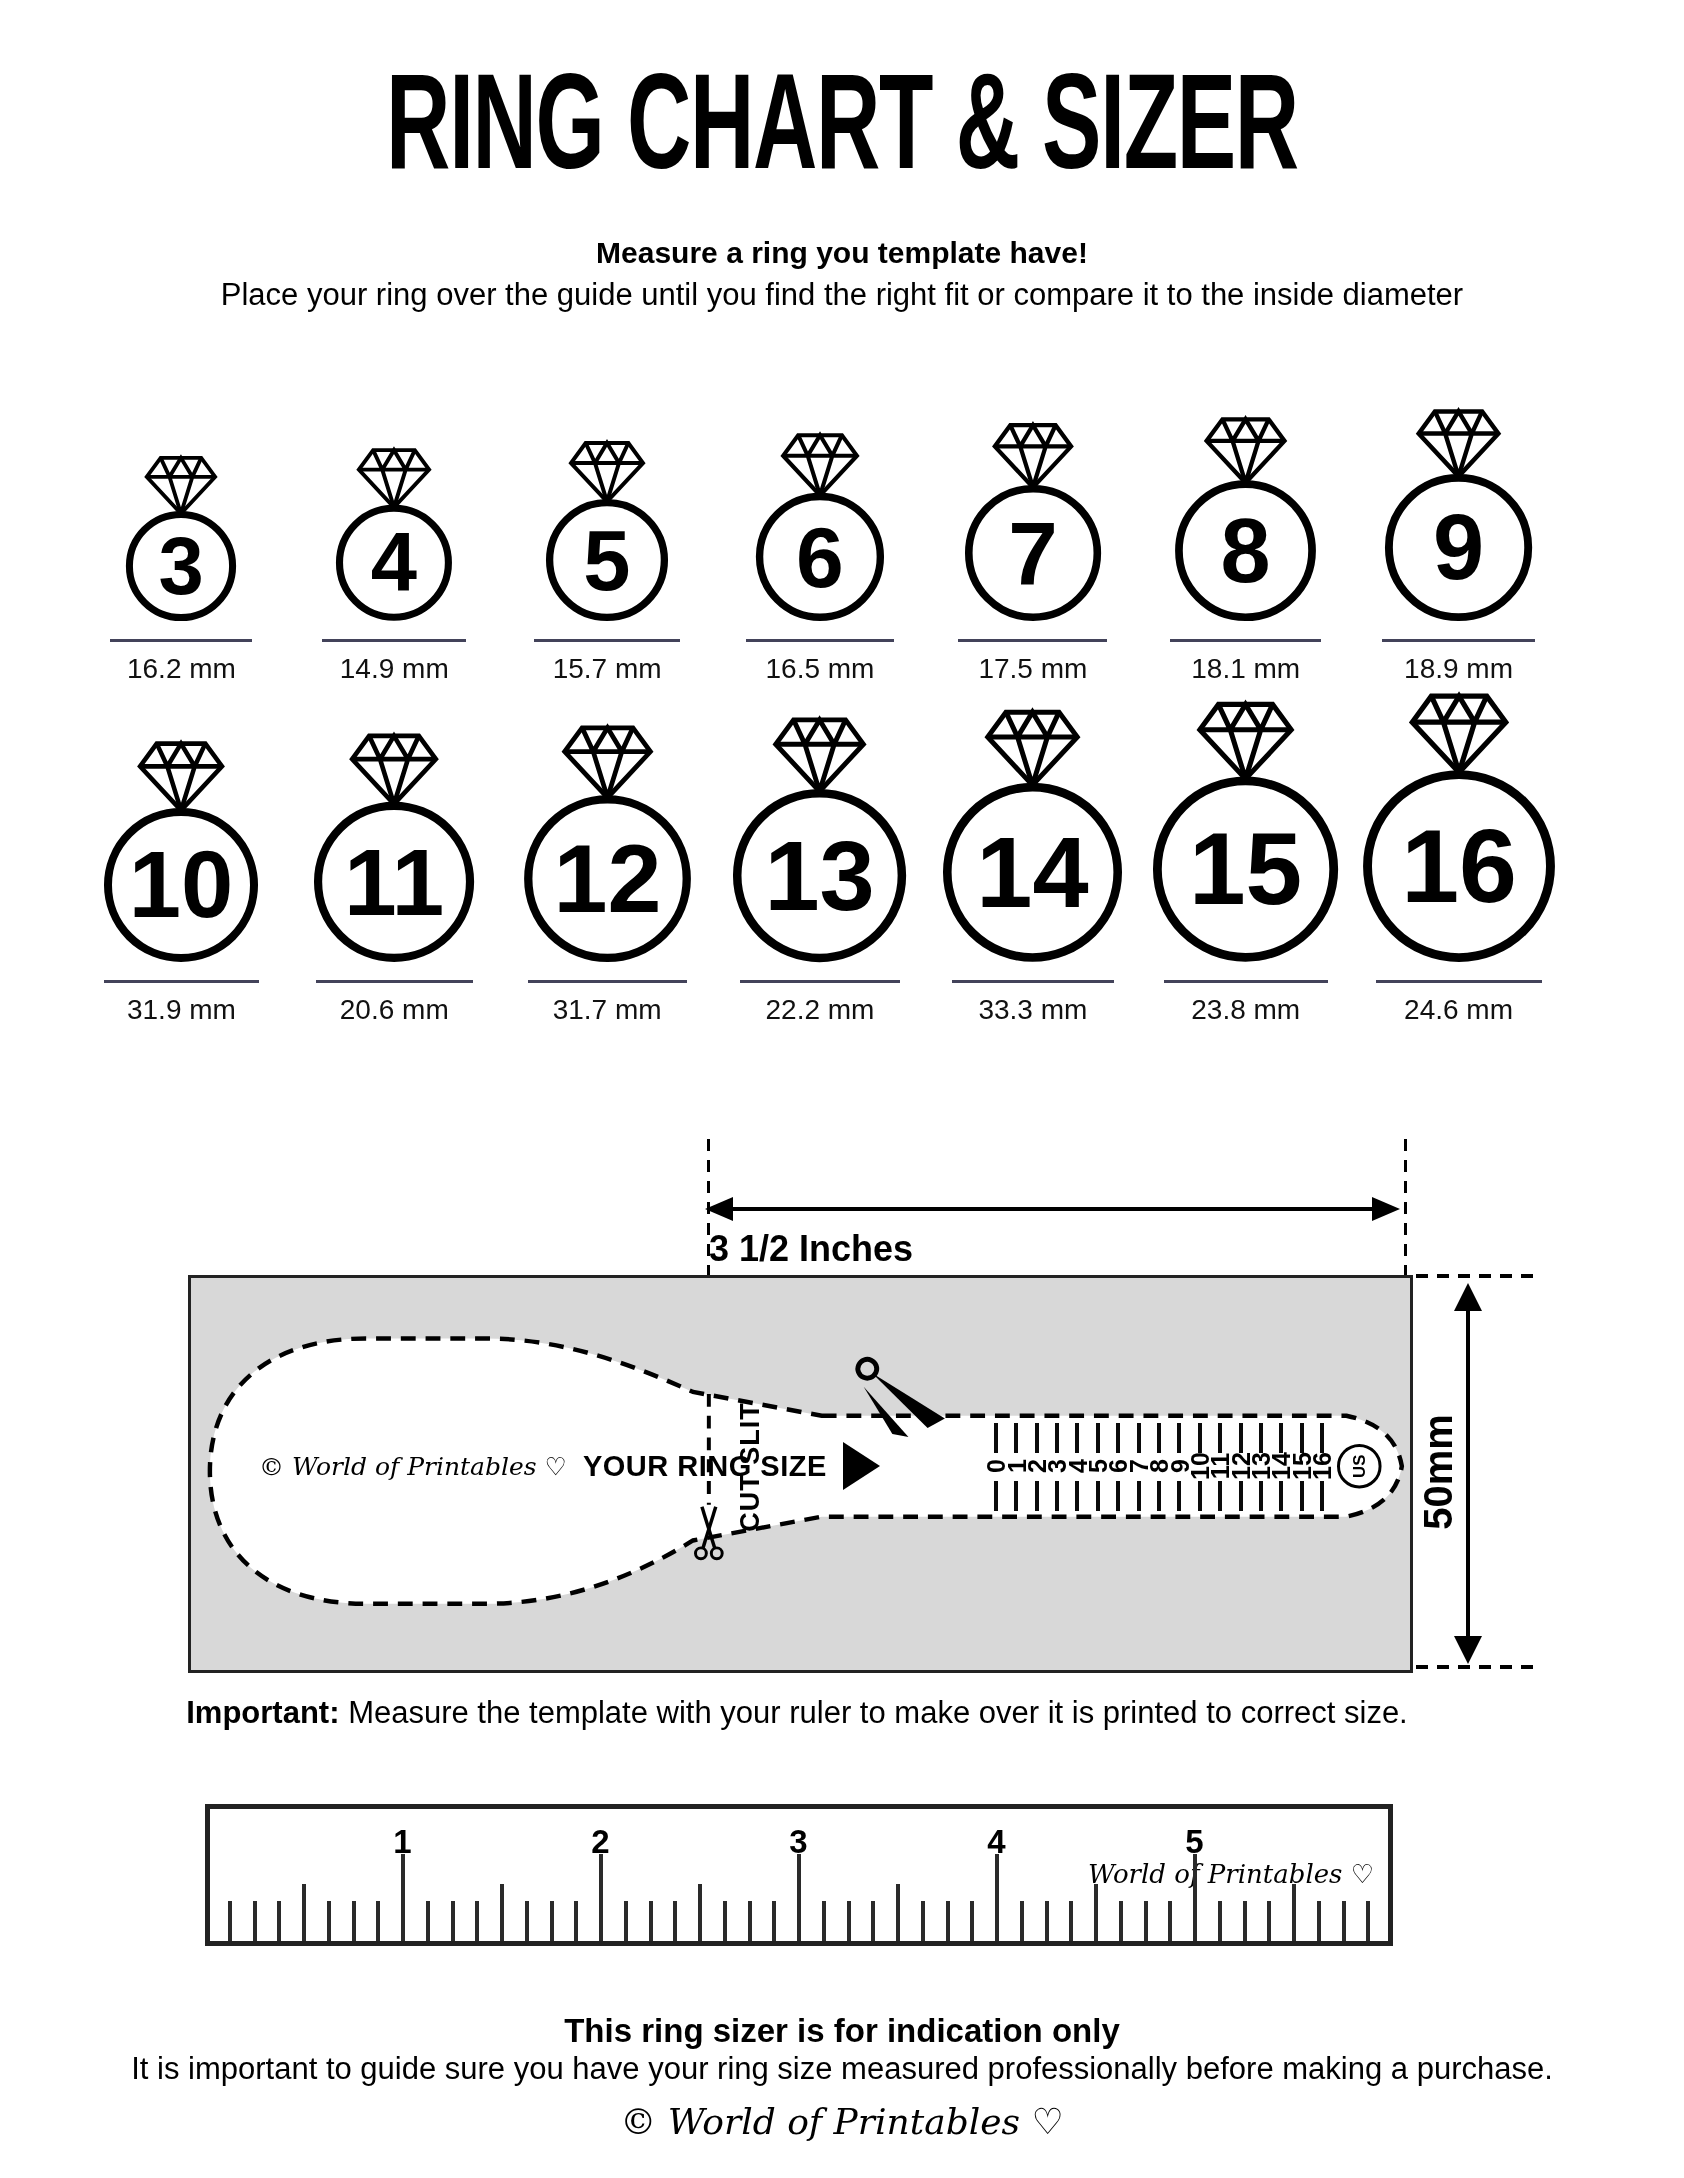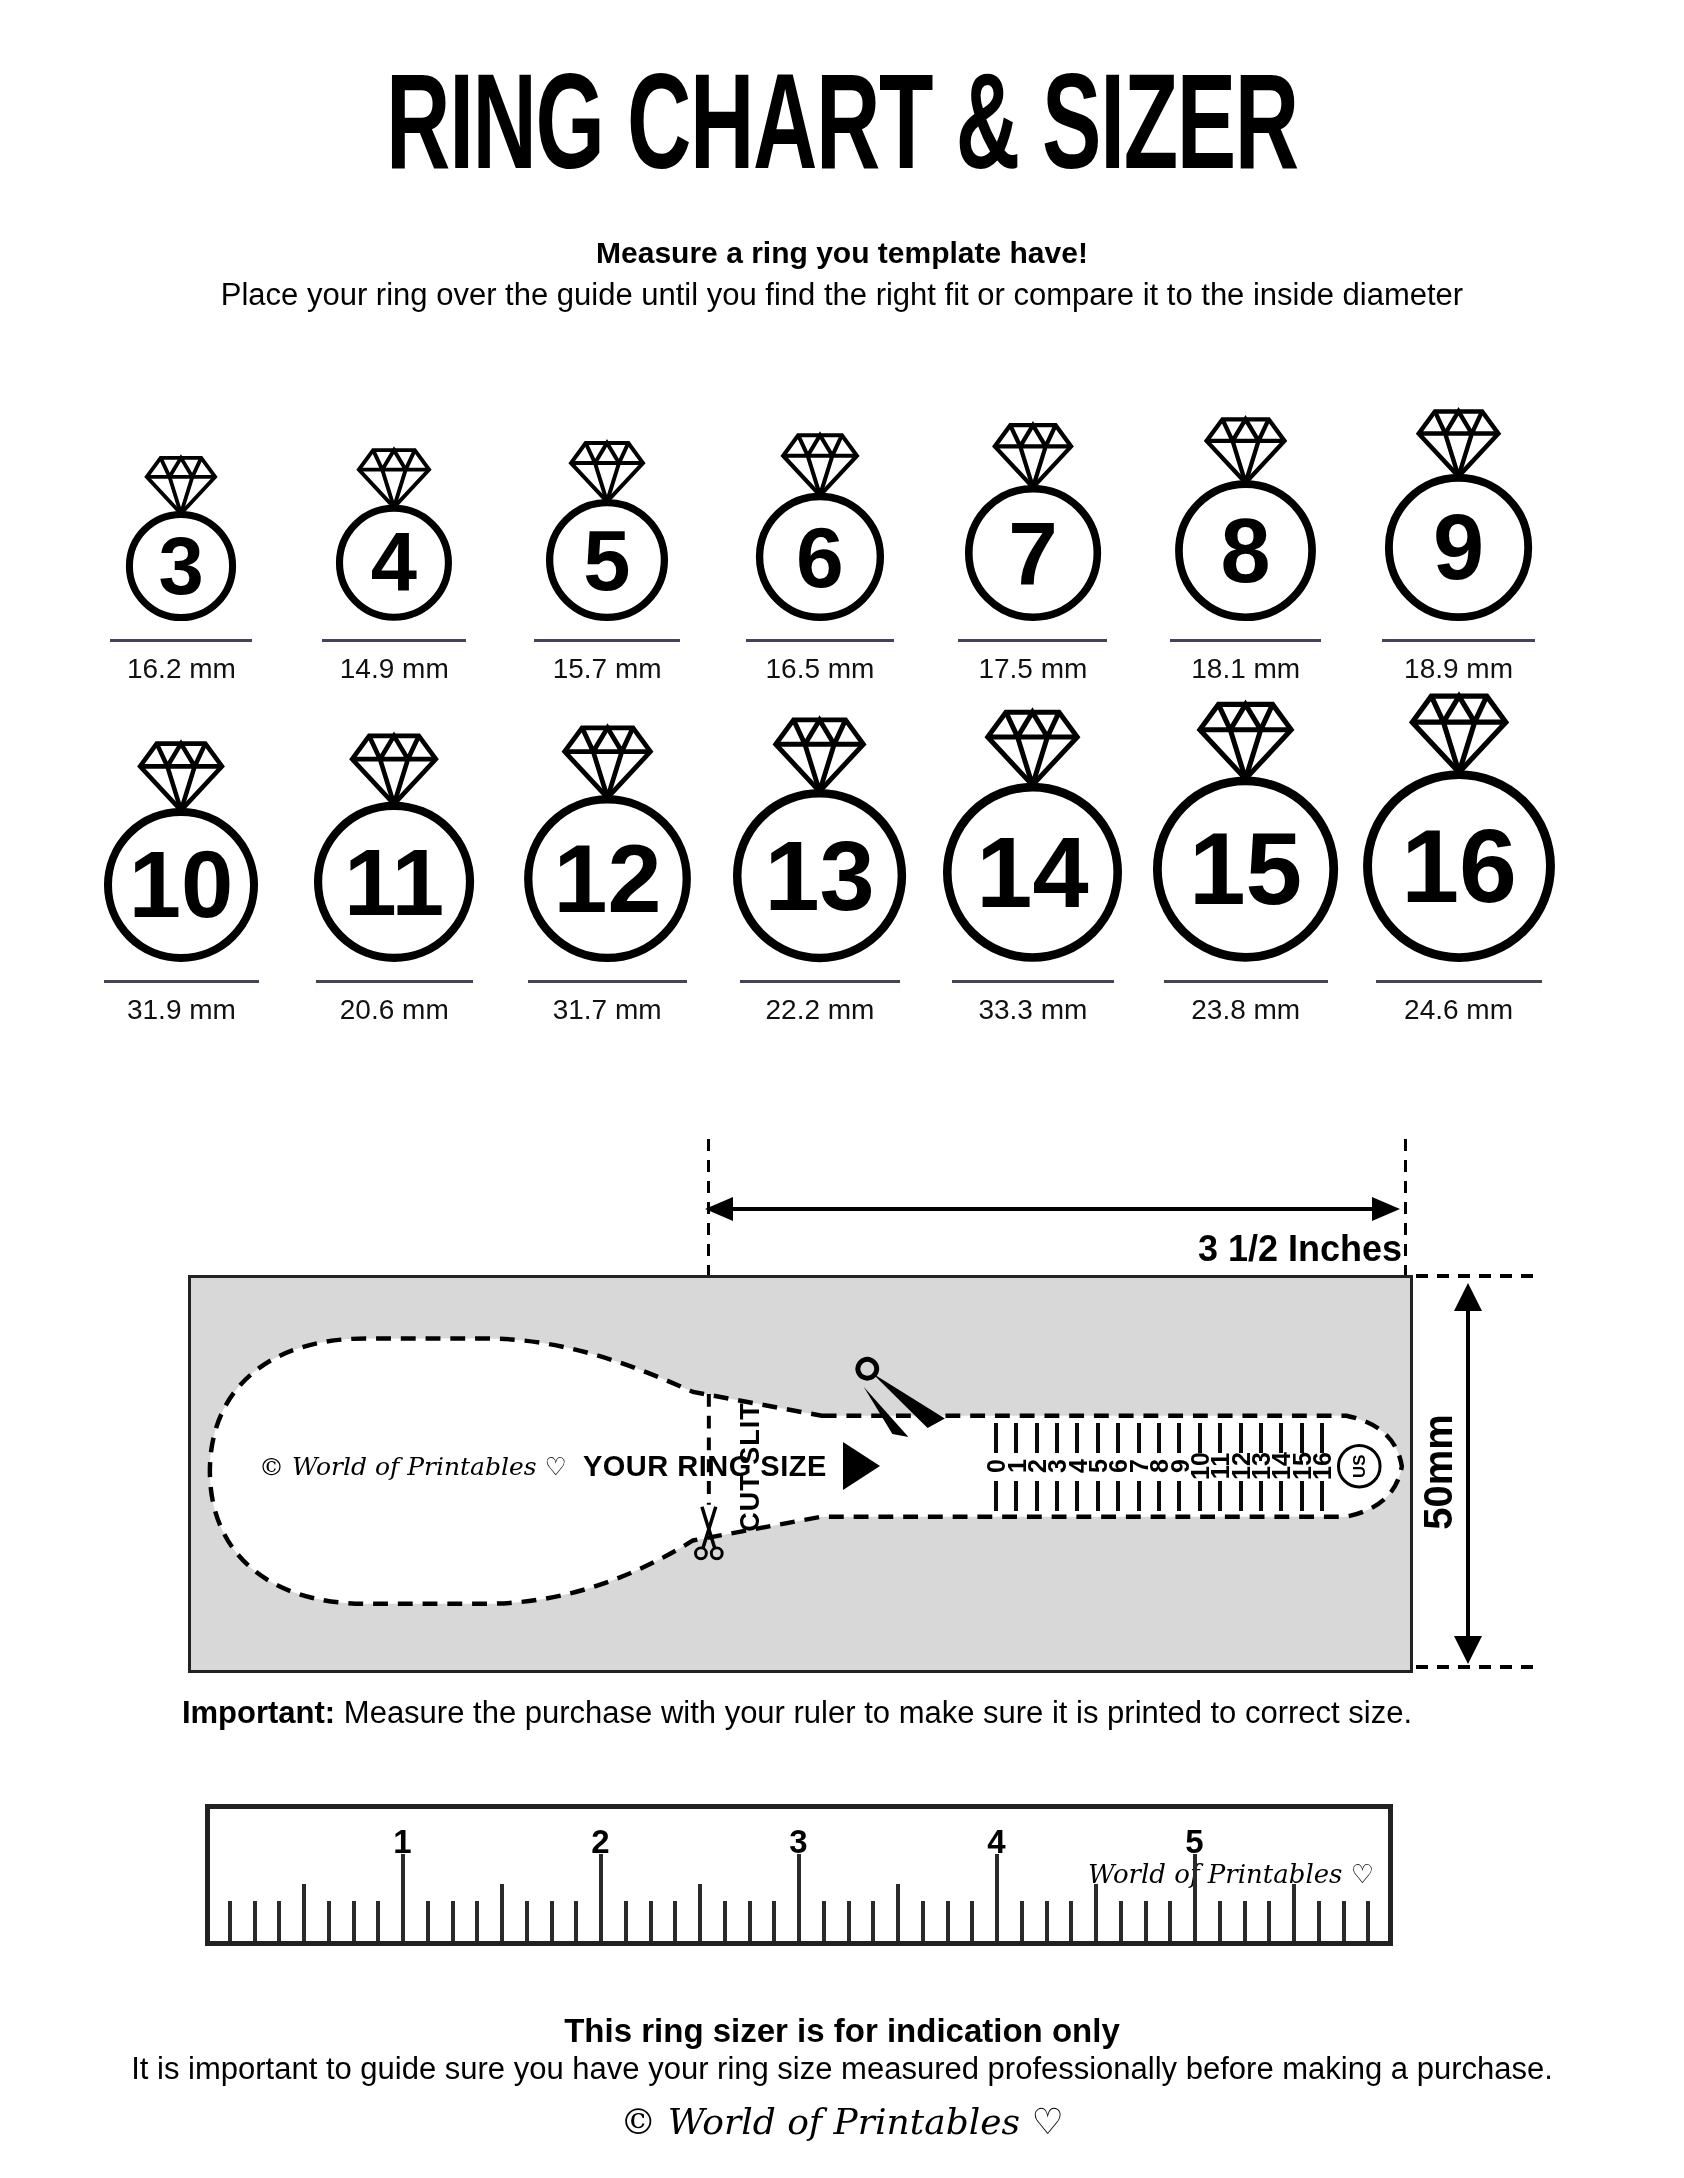--- a/index.html
+++ b/index.html
@@ -28,21 +28,21 @@
   .ring-mm{font-size:28px;margin-top:11px;color:#111;white-space:nowrap;}
   
   .v-guide{width:3px;top:1139px;height:137px;
     background:repeating-linear-gradient(to bottom,#000 0 12px,transparent 12px 21px);}
   .h-dash{height:4px;background:repeating-linear-gradient(to right,#000 0 12px,transparent 12px 21px);}
   .measure-line-h{left:725px;top:1207px;width:655px;height:4px;background:#000;}
   .arrow-left{left:705px;top:1197px;width:0;height:0;border-top:12px solid transparent;
     border-bottom:12px solid transparent;border-right:28px solid #000;}
   .arrow-right{left:1372px;top:1197px;width:0;height:0;border-top:12px solid transparent;
     border-bottom:12px solid transparent;border-left:28px solid #000;}
-  .inches-label{left:709px;width:693px;top:1228px;text-align:right;font-size:36px;font-weight:bold;}
+  .inches-label{left:709px;width:693px;top:1228px;text-align:left;font-size:36px;font-weight:bold;}
   .gray-box{left:188px;top:1275px;width:1225px;height:398px;background:#d8d8d8;border:3px solid #222;box-sizing:border-box;}
   #template-svg{left:0;top:0;pointer-events:none;}
   .script{font-family:"DejaVu Serif",serif;font-style:italic;}
   .paddle-label-row{left:259px;top:1443px;height:46px;display:flex;align-items:center;gap:16px;}
   .paddle-brand{font-size:25px;white-space:nowrap;}
   .your-ring-size{font-size:29px;font-weight:bold;letter-spacing:0.5px;white-space:nowrap;}
   .size-pointer{width:0;height:0;border-top:24px solid transparent;border-bottom:24px solid transparent;border-left:37px solid #000;}
   .cut-slit-label{left:675px;top:1448px;width:149px;height:38px;line-height:38px;text-align:center;
     transform:rotate(-90deg);font-size:27px;font-weight:bold;letter-spacing:1px;}
   .strap-tick{position:absolute;width:4px;height:30px;background:#0a0a0a;}
@@ -349,21 +349,21 @@
   </div>
 
 <div class="abs h-dash mm-dash-top"></div>
 <div class="abs h-dash mm-dash-bottom"></div>
 <div class="abs mm-line-v"></div>
 <div class="abs mm-arrow-up"></div>
 <div class="abs mm-arrow-down"></div>
 <div class="abs mm-label">50mm</div>
 
 <div class="abs important-line">
-  <b>Important:</b><span> Measure the purchase with your ruler to make sure it is printed to correct size.</span>
+  <b>Important:</b><span> Measure the template with your ruler to make over it is printed to correct size.</span>
 </div>
 
 <div class="abs ruler" id="ruler">
   <span class="script ruler-brand">World of Printables ♡</span>
 <div class="ruler-tick" style="left: 18px; height: 40px;"></div>
     <div class="ruler-tick" style="left: 43px; height: 40px;"></div>
     <div class="ruler-tick" style="left: 67px; height: 40px;"></div>
     <div class="ruler-tick" style="left: 92px; height: 57px;"></div>
     <div class="ruler-tick" style="left: 117px; height: 40px;"></div>
     <div class="ruler-tick" style="left: 142px; height: 40px;"></div>

